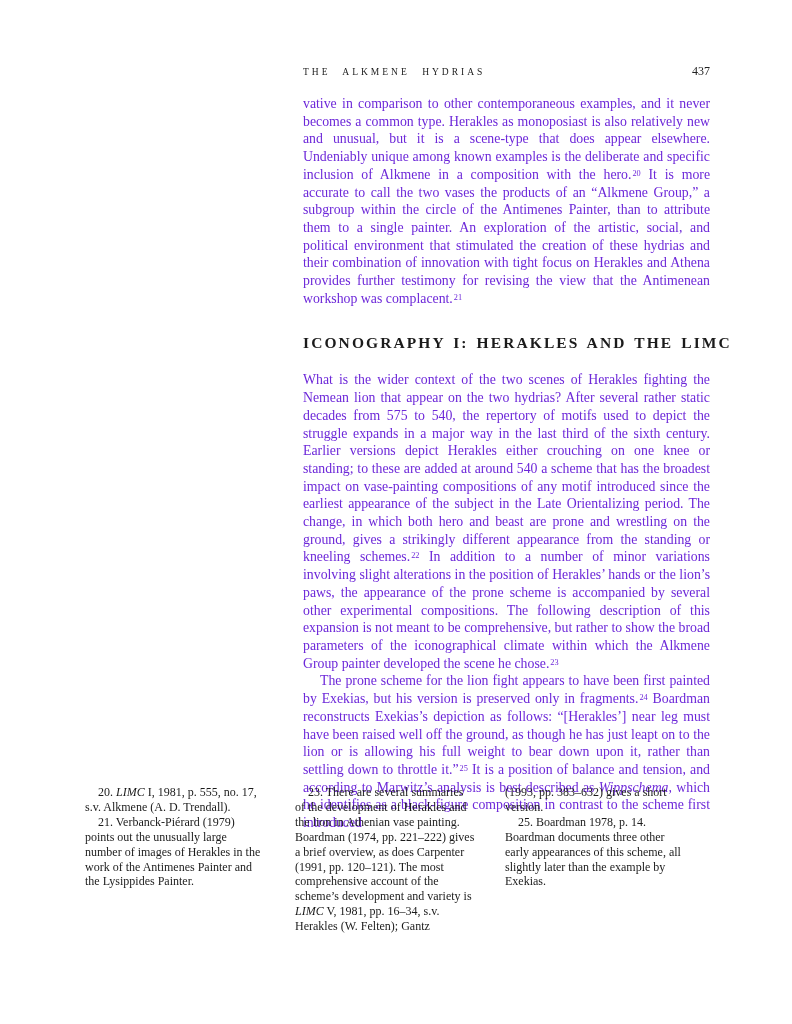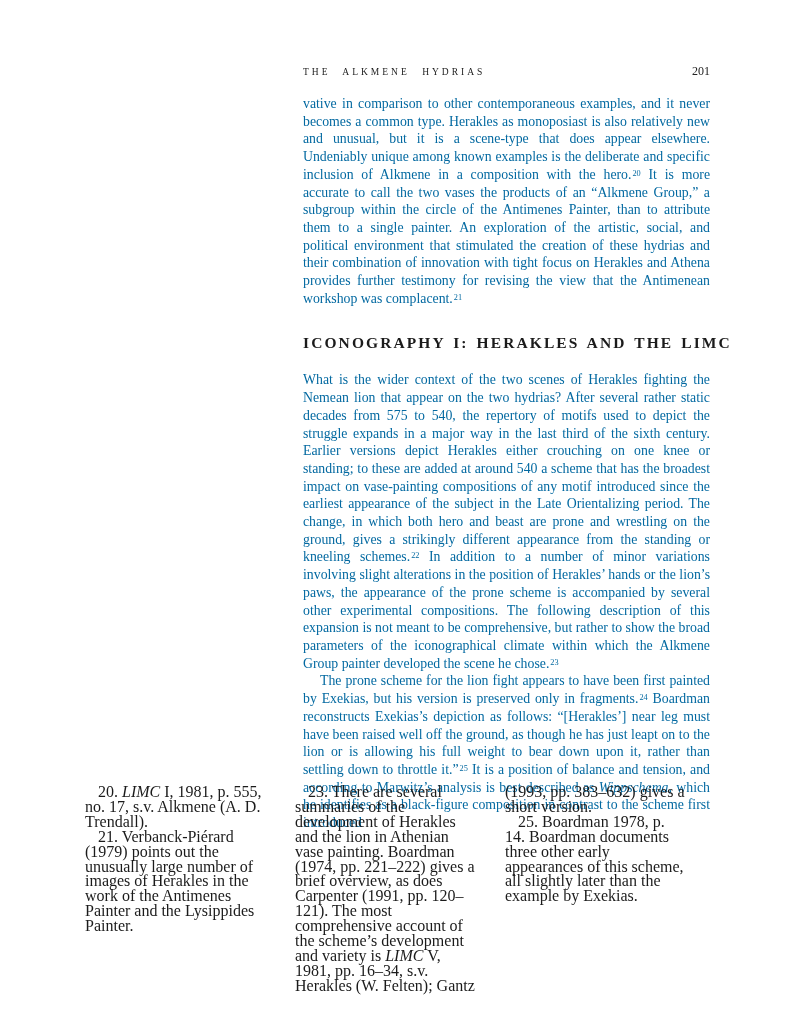--- a/index.html
+++ b/index.html
@@ -34,21 +34,21 @@
     color: #222;
   }
   .page-number {
     font-size: 12px;
     color: #222;
   }
   .body-para {
     font-size: 13.8px;
     line-height: 17.7px;
     text-align: justify;
-    color: #0369a1;
+    color: #6d28d9;
   }
   .body-para.indent { text-indent: 17px; }
   .section-heading {
     font-size: 15.5px;
     font-weight: 600;
     letter-spacing: 2.1px;
     word-spacing: 2px;
     margin-top: 27px;
     margin-bottom: 19px;
     color: #1b1b1b;
@@ -56,21 +56,21 @@
   }
   .footnotes {
     position: absolute;
     left: 85px;
     top: 785px;
     display: grid;
     grid-template-columns: repeat(3, 181px);
     column-gap: 29px;
   }
   .fn {
-    font-size: 16px;
+    font-size: 12px;
     line-height: 14.9px;
     text-align: left;
     color: #1b1b1b;
   }
   .fn.numbered { text-indent: 13px; }
   .it { font-style: italic; }
   .sup {
     font-size: 0.6em;
     vertical-align: 0.38em;
     line-height: 0;
@@ -79,21 +79,21 @@
 </style>
 </head>
 <body>
 
 <div class="page">
 
   <div class="main-column">
 
     <div class="running-header">
       <span class="running-head">THE ALKMENE HYDRIAS</span>
-      <span class="page-number">201</span>
+      <span class="page-number">437</span>
     </div>
 
     <p class="body-para"><span>vative in comparison to other contemporaneous examples, and it never becomes a common type. Herakles as monoposiast is also relatively new and unusual, but it is a scene-type that does appear elsewhere. Undeniably unique among known examples is the deliberate and specific inclusion of Alkmene in a composition with the hero.</span><span class="sup">20</span><span> It is more accurate to call the two vases the products of an “Alkmene Group,” a subgroup within the circle of the Antimenes Painter, than to attribute them to a single painter. An exploration of the artistic, social, and political environment that stimulated the creation of these hydrias and their combination of innovation with tight focus on Herakles and Athena provides further testimony for revising the view that the Antimenean workshop was complacent.</span><span class="sup">21</span></p>
 
     <h2 class="section-heading">ICONOGRAPHY I: HERAKLES AND THE LIMC</h2>
 
     <p class="body-para"><span>What is the wider context of the two scenes of Herakles fighting the Nemean lion that appear on the two hydrias? After several rather static decades from 575 to 540, the repertory of motifs used to depict the struggle expands in a major way in the last third of the sixth century. Earlier versions depict Herakles either crouching on one knee or standing; to these are added at around 540 a scheme that has the broadest impact on vase-painting compositions of any motif introduced since the earliest appearance of the subject in the Late Orientalizing period. The change, in which both hero and beast are prone and wrestling on the ground, gives a strikingly different appearance from the standing or kneeling schemes.</span><span class="sup">22</span><span> In addition to a number of minor variations involving slight alterations in the position of Herakles’ hands or the lion’s paws, the appearance of the prone scheme is accompanied by several other experimental compositions. The following description of this expansion is not meant to be comprehensive, but rather to show the broad parameters of the iconographical climate within which the Alkmene Group painter developed the scene he chose.</span><span class="sup">23</span></p>
 
     <p class="body-para indent"><span>The prone scheme for the lion fight appears to have been first painted by Exekias, but his version is preserved only in fragments.</span><span class="sup">24</span><span> Boardman reconstructs Exekias’s depiction as follows: “[Herakles’] near leg must have been raised well off the ground, as though he has just leapt on to the lion or is allowing his full weight to bear down upon it, rather than settling down to throttle it.”</span><span class="sup">25</span><span> It is a position of balance and tension, and according to Marwitz’s analysis is best described as </span><span class="it">Wippschema,</span><span> which he identifies as a black-figure composition in contrast to the scheme first introduced</span></p>
 

